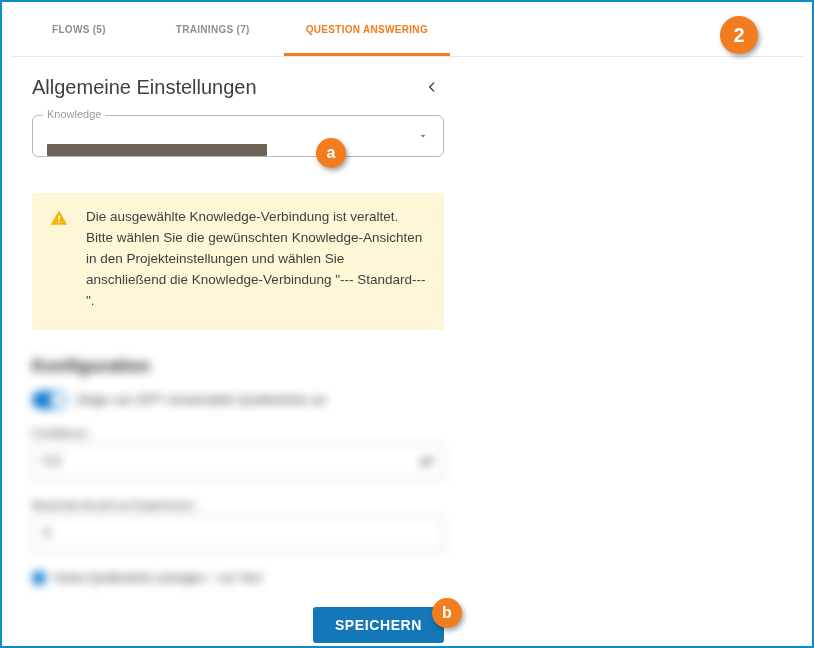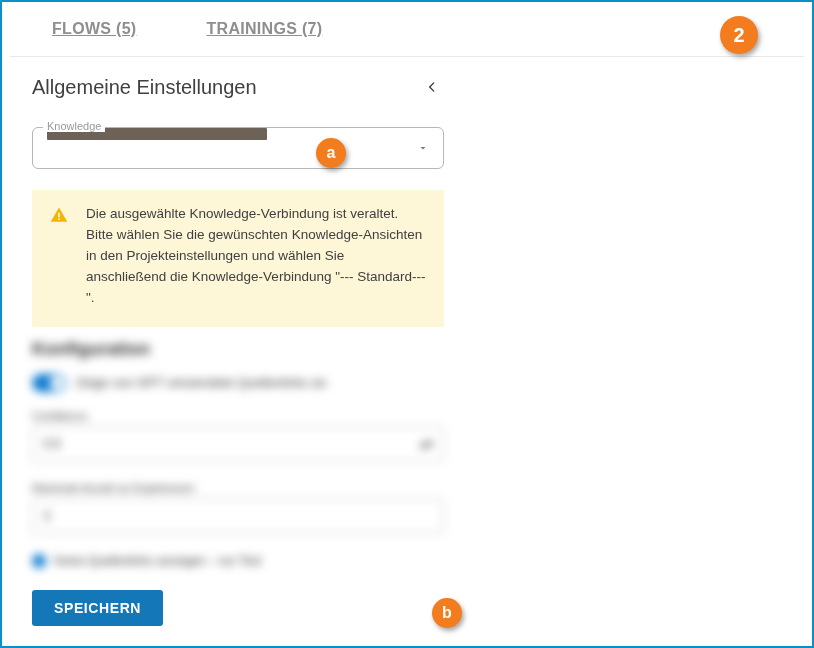--- a/index.html
+++ b/index.html
@@ -12,71 +12,72 @@
     --warn-bg:#fdf7d7;
     --border:#b7b7b7;
     --outer:#0a8fc7;
   }
   *{box-sizing:border-box;font-family:"Segoe UI",Arial,sans-serif;}
   body{margin:0;background:#fff;}
   .frame{width:814px;height:648px;border:2px solid var(--outer);background:#fff;position:relative;overflow:hidden;}
 
   
   .tabs{display:flex;align-items:center;height:54px;padding:0 8px;position:relative;}
-  .tab{flex:0 0 auto;padding:0 28px;height:54px;display:flex;align-items:center;justify-content:center;font-size:16px;font-weight:600;color:var(--tab-gray);letter-spacing:.3px;cursor:pointer;position:relative;text-decoration:underline;}
+  .tab{flex:0 0 auto;padding:0 28px;height:54px;display:flex;align-items:center;justify-content:center;font-size:10px;font-weight:600;color:var(--tab-gray);letter-spacing:.3px;cursor:pointer;position:relative;}
   .tab.flows{padding:0 42px;}
   .tab.active{color:var(--orange);}
   .tab.active::after{content:"";position:absolute;left:6px;right:6px;bottom:0;height:3px;background:var(--orange);}
   .tabline{height:1px;background:#e9e9e9;margin:0 8px;}
 
   
   .content{padding:18px 28px 20px 30px;width:470px;}
-  .section-head{display:flex;align-items:center;justify-content:space-between;margin-bottom:28px;}
+  .section-head{display:flex;align-items:center;justify-content:space-between;margin-bottom:16px;}
   .section-title{font-size:20px;color:var(--text);font-weight:400;}
 
   
-  .field{position:relative;border:1px solid var(--border);border-radius:6px;height:42px;display:flex;align-items:flex-start;padding:0 38px 0 14px;margin-bottom:21px;}
+  .field{position:relative;border:1px solid var(--border);border-radius:6px;height:42px;display:flex;align-items:flex-end;padding:0 38px 0 14px;margin-bottom:36px;}
   .field .legend{position:absolute;top:-8px;left:10px;background:#fff;padding:0 4px;font-size:11px;color:#9a9a9a;}
   .field .value{height:12px;width:220px;background:#6d6258;border-radius:1px;}
   .field .caret{position:absolute;right:14px;top:50%;transform:translateY(-50%);}
   .field .caret svg{width:12px;height:12px;fill:#7a7a7a;display:block;}
 
   
-  .warn{background:var(--warn-bg);padding:14px 18px 18px 54px;position:relative;font-size:13.5px;line-height:1.55;color:#404040;border-radius:2px;margin-bottom:12px;}
+  .warn{background:var(--warn-bg);padding:14px 18px 18px 54px;position:relative;font-size:13.5px;line-height:1.55;color:#404040;border-radius:2px;margin-bottom:26px;}
   .warn .wicon{position:absolute;left:18px;top:16px;}
 
   
   .blurred{filter:blur(5px);pointer-events:none;user-select:none;color:#333;}
   .cfg-title{font-size:18px;font-weight:600;color:#333;margin-bottom:14px;}
   .switchrow{display:flex;align-items:center;gap:10px;margin-bottom:18px;}
   .switch{width:34px;height:18px;border-radius:10px;background:#0d7bd1;position:relative;}
   .switch::after{content:"";position:absolute;right:2px;top:2px;width:14px;height:14px;border-radius:50%;background:#fff;}
   .switchlabel{font-size:13px;color:#333;}
   .smalllabel{font-size:11px;color:#333;margin-bottom:4px;}
   .box{border:1px solid #bdbdbd;border-radius:4px;height:36px;display:flex;align-items:center;justify-content:space-between;padding:0 10px;font-size:13px;color:#333;margin-bottom:20px;}
   .radiorow{display:flex;align-items:center;gap:8px;font-size:12px;color:#333;margin-top:6px;}
   .radio{width:14px;height:14px;border-radius:50%;border:3px solid #0d7bd1;background:#0d7bd1;}
 
   
-  .actions{display:flex;justify-content:flex-start;margin-top:22px;}
+  .actions{display:flex;justify-content:flex-end;margin-top:22px;}
   .btn-primary{background:var(--blue);color:#fff;border:none;border-radius:3px;padding:10px 22px;font-size:14px;font-weight:600;letter-spacing:.6px;cursor:pointer;}
 
   
   .circ{position:absolute;width:38px;height:38px;border-radius:50%;display:flex;align-items:center;justify-content:center;color:#fff;font-weight:600;box-shadow:2px 3px 5px rgba(0,0,0,.35);z-index:50;}
   .circ.big{background:#f27c1e;font-size:20px;}
   .circ.sm{background:#f27c1e;width:30px;height:30px;font-size:16px;}
 </style>
 </head>
 <body>
 
 <div class="frame">
 
   <div class="tabs">
     <div class="tab flows">FLOWS (5)</div>
     <div class="tab">TRAININGS (7)</div>
+    <div class="tab active">QUESTION ANSWERING</div>
   </div>
   <div class="tabline"></div>
 
   <div class="circ big" style="left:718px;top:14px;">2</div>
 
   <div class="content">
 
     <div class="section-head">
       <div class="section-title">Allgemeine Einstellungen</div>
       <div style="width:24px;height:24px;display:flex;align-items:center;justify-content:center;cursor:pointer;">

